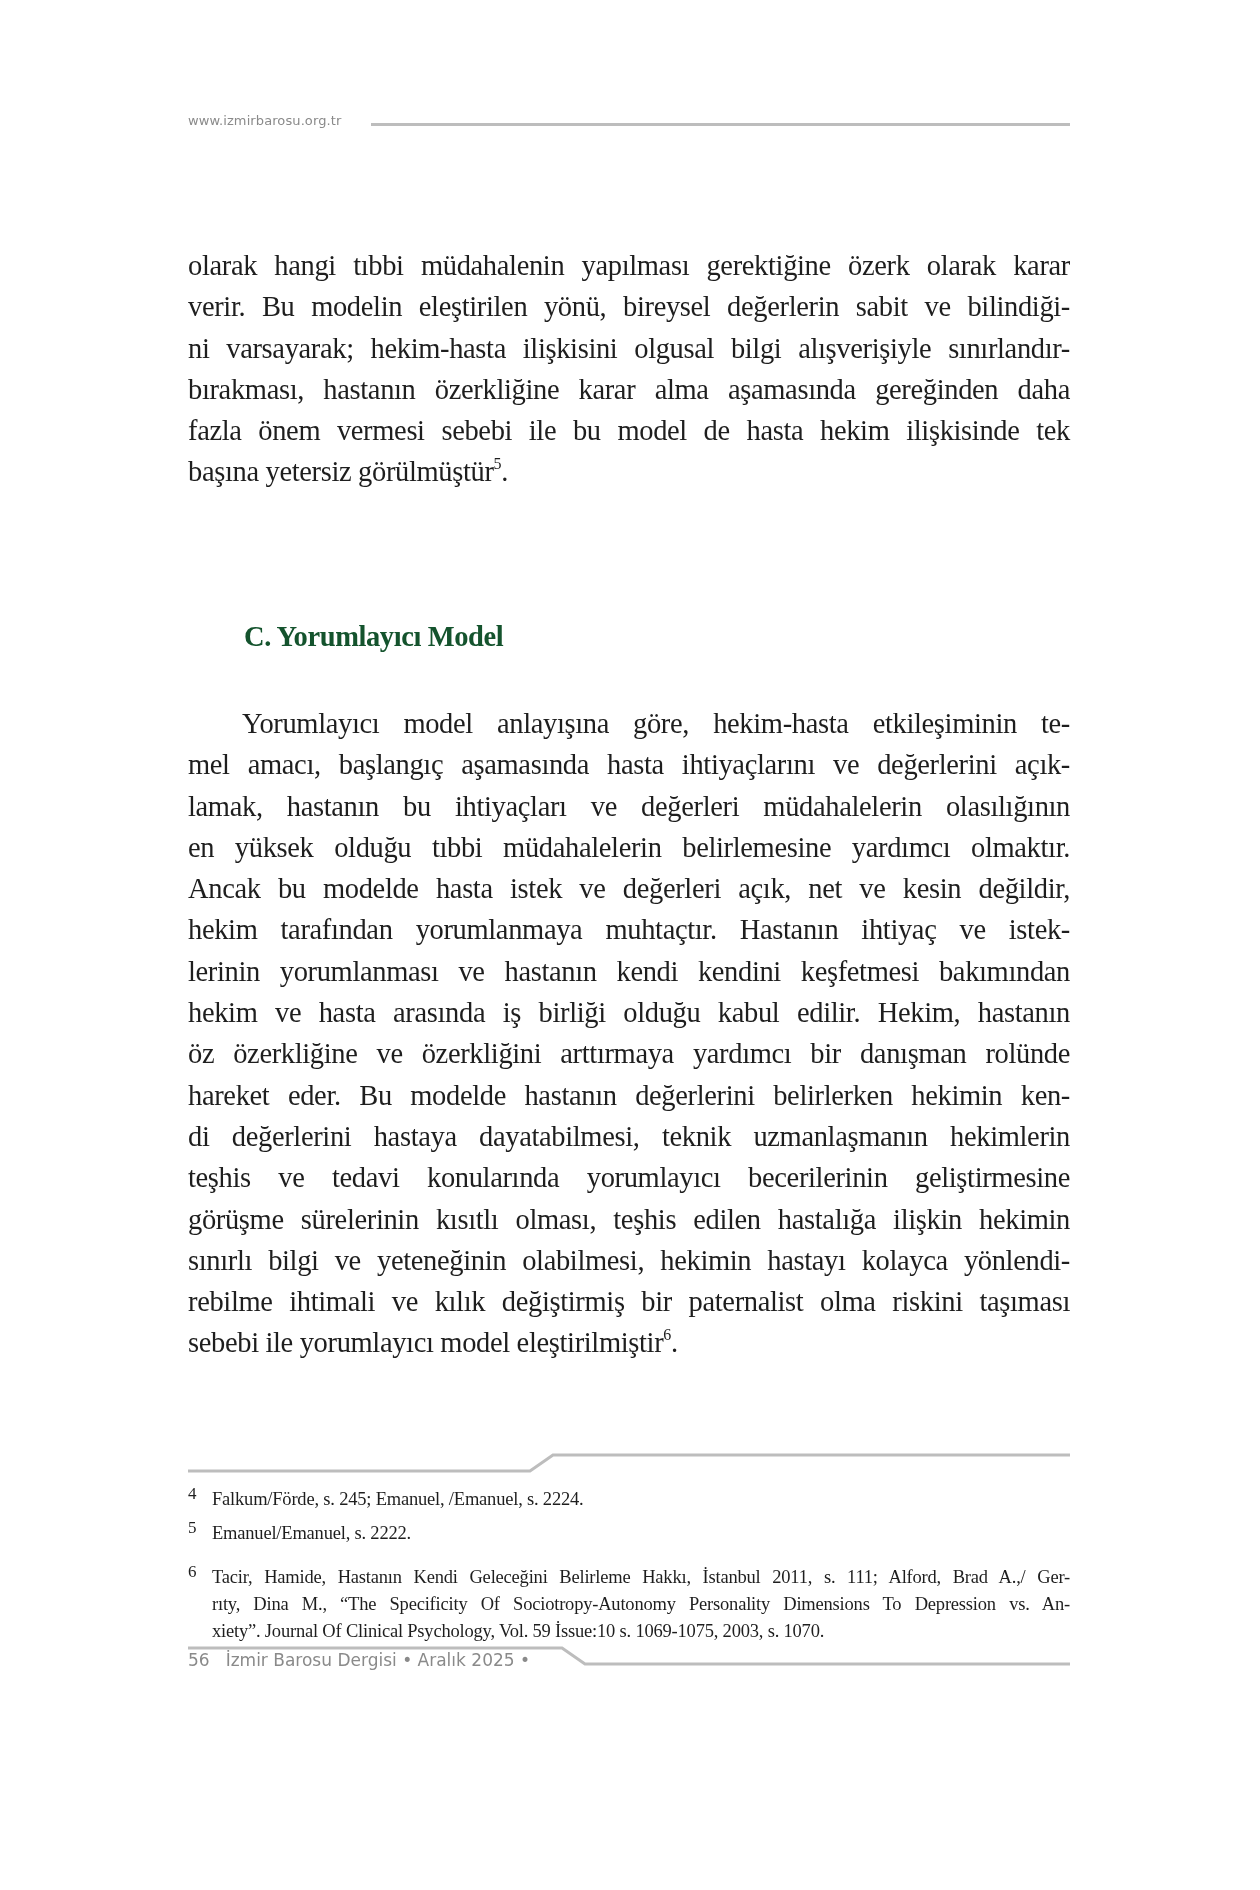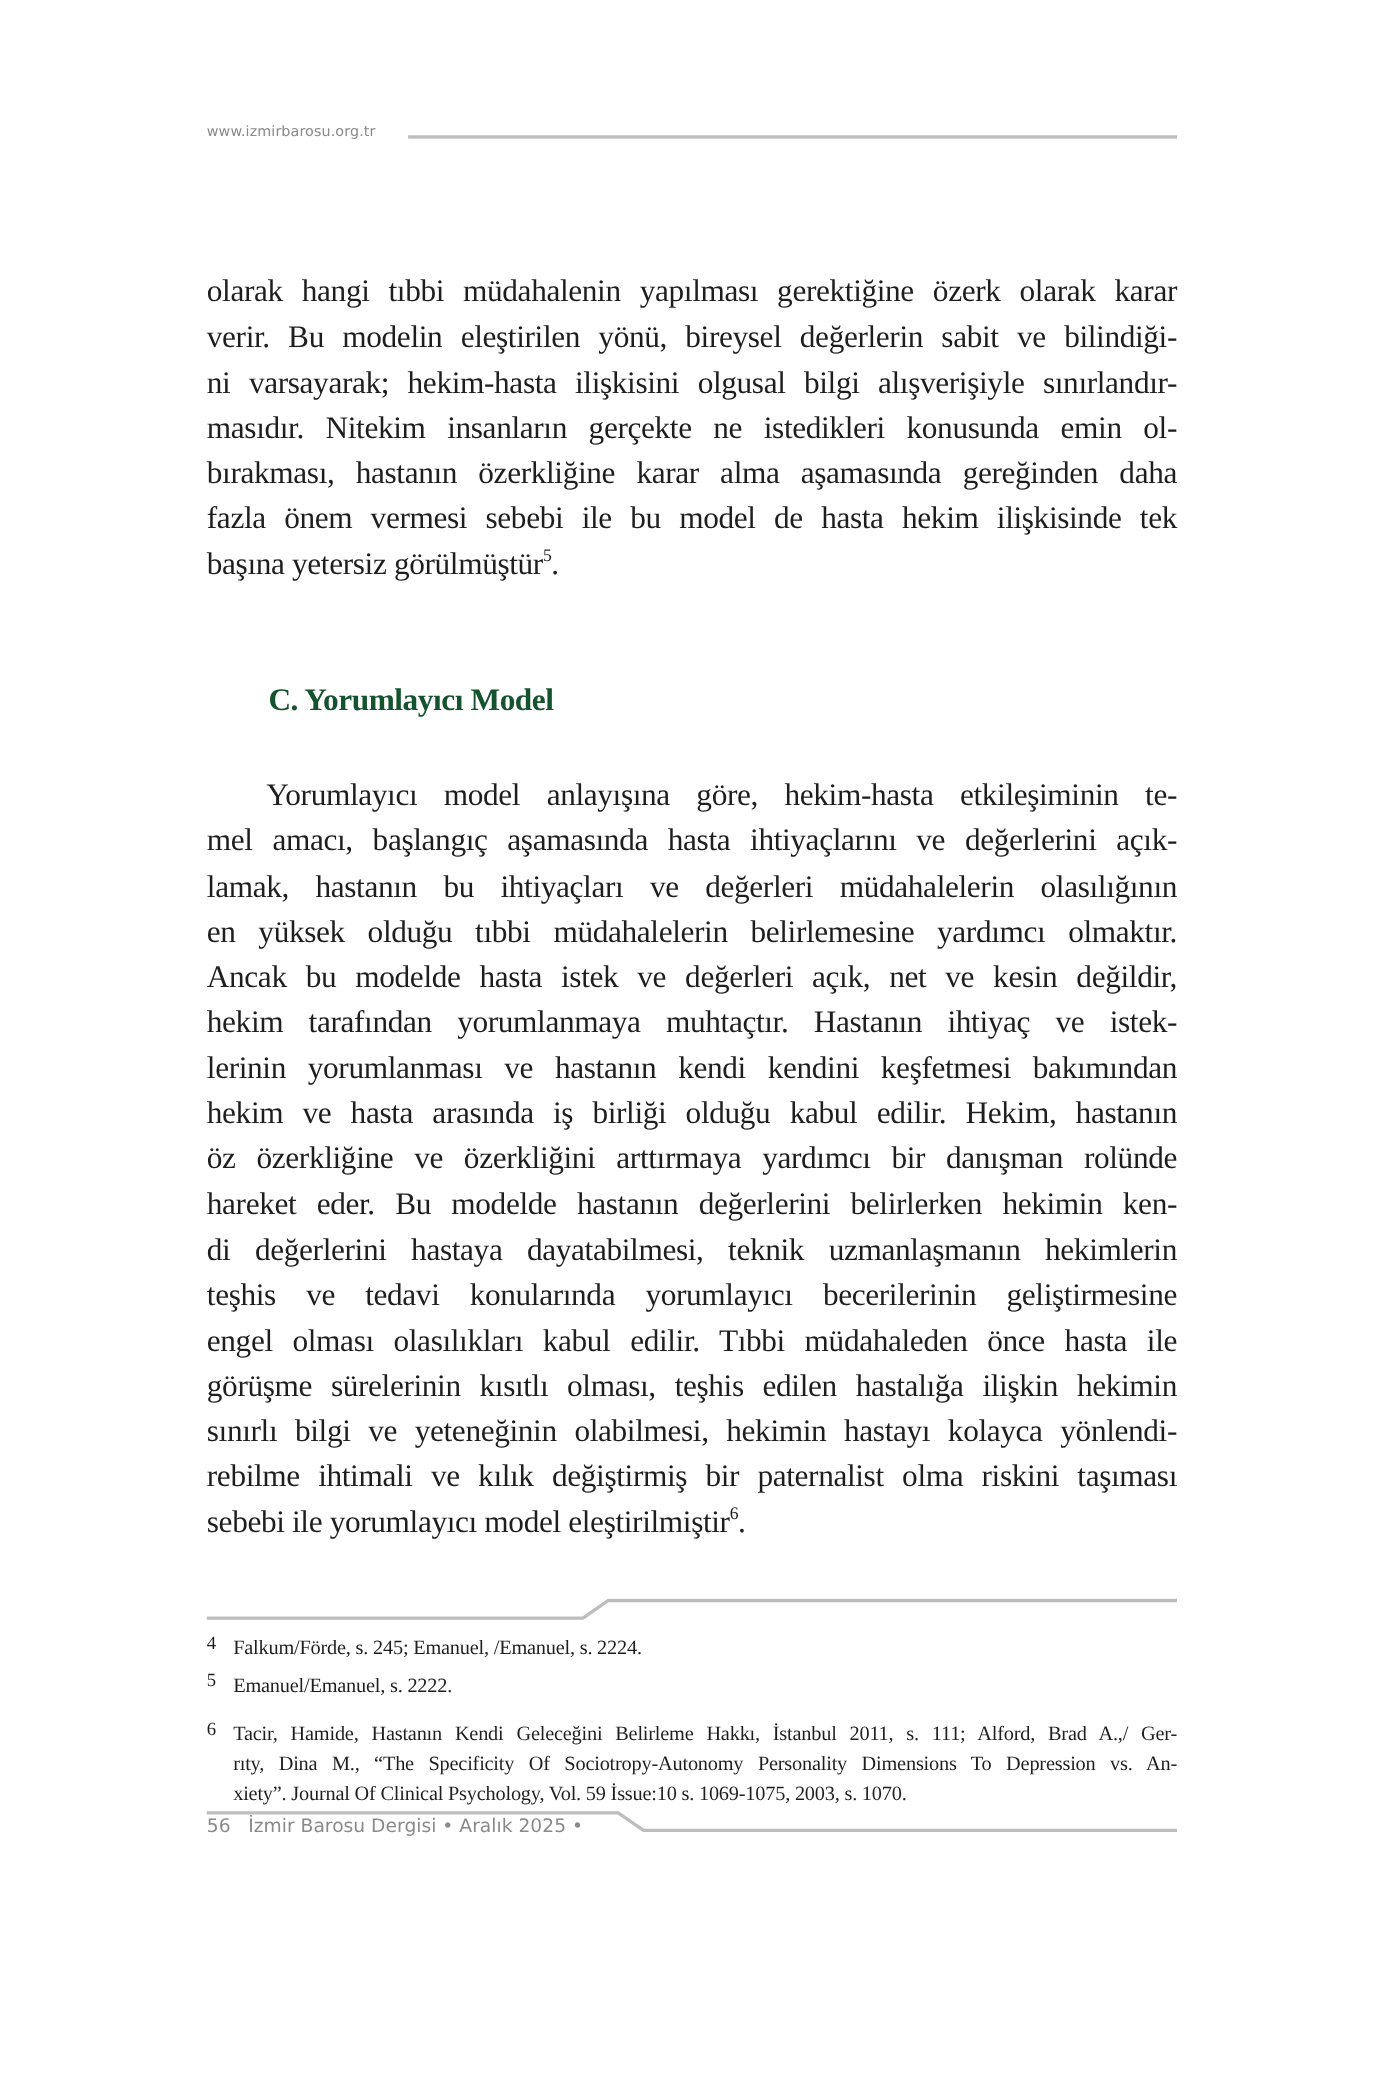--- a/index.html
+++ b/index.html
@@ -61,42 +61,40 @@
 
 <div class="page">
 
   <div class="header-url">www.izmirbarosu.org.tr</div>
   <div class="header-rule"></div>
 
   <div class="body-text p1">
     <span class="line">olarak hangi tıbbi müdahalenin yapılması gerektiğine özerk olarak karar</span>
     <span class="line">verir. Bu modelin eleştirilen yönü, bireysel değerlerin sabit ve bilindiği-</span>
     <span class="line">ni varsayarak; hekim-hasta ilişkisini olgusal bilgi alışverişiyle sınırlandır-</span>
-    <span class="line">masıdır. Nitekim insanların gerçekte ne istedikleri konusunda emin ol-</span>
     <span class="line">bırakması, hastanın özerkliğine karar alma aşamasında gereğinden daha</span>
     <span class="line">fazla önem vermesi sebebi ile bu model de hasta hekim ilişkisinde tek</span>
     <span class="line last"><span>başına yetersiz görülmüştür</span><sup class="fn">5</sup><span>.</span></span>
   </div>
 
   <div class="heading">C. Yorumlayıcı Model</div>
 
   <div class="body-text p2">
     <span class="line indent">Yorumlayıcı model anlayışına göre, hekim-hasta etkileşiminin te-</span>
     <span class="line">mel amacı, başlangıç aşamasında hasta ihtiyaçlarını ve değerlerini açık-</span>
     <span class="line">lamak, hastanın bu ihtiyaçları ve değerleri müdahalelerin olasılığının</span>
     <span class="line">en yüksek olduğu tıbbi müdahalelerin belirlemesine yardımcı olmaktır.</span>
     <span class="line">Ancak bu modelde hasta istek ve değerleri açık, net ve kesin değildir,</span>
     <span class="line">hekim tarafından yorumlanmaya muhtaçtır. Hastanın ihtiyaç ve istek-</span>
     <span class="line">lerinin yorumlanması ve hastanın kendi kendini keşfetmesi bakımından</span>
     <span class="line">hekim ve hasta arasında iş birliği olduğu kabul edilir. Hekim, hastanın</span>
     <span class="line">öz özerkliğine ve özerkliğini arttırmaya yardımcı bir danışman rolünde</span>
     <span class="line">hareket eder. Bu modelde hastanın değerlerini belirlerken hekimin ken-</span>
     <span class="line">di değerlerini hastaya dayatabilmesi, teknik uzmanlaşmanın hekimlerin</span>
     <span class="line">teşhis ve tedavi konularında yorumlayıcı becerilerinin geliştirmesine</span>
-    <span class="line">engel olması olasılıkları kabul edilir. Tıbbi müdahaleden önce hasta ile</span>
     <span class="line">görüşme sürelerinin kısıtlı olması, teşhis edilen hastalığa ilişkin hekimin</span>
     <span class="line">sınırlı bilgi ve yeteneğinin olabilmesi, hekimin hastayı kolayca yönlendi-</span>
     <span class="line">rebilme ihtimali ve kılık değiştirmiş bir paternalist olma riskini taşıması</span>
     <span class="line last"><span>sebebi ile yorumlayıcı model eleştirilmiştir</span><sup class="fn">6</sup><span>.</span></span>
   </div>
 
   <svg class="rules" viewBox="0 0 1260 1890">
     <polyline points="188,1471 530,1471 553,1455 1070,1455" fill="none" stroke="#bdbdbd" stroke-width="3"></polyline>
     <polyline points="188,1648 562,1648 585,1664 1070,1664" fill="none" stroke="#bdbdbd" stroke-width="3"></polyline>
   </svg>

